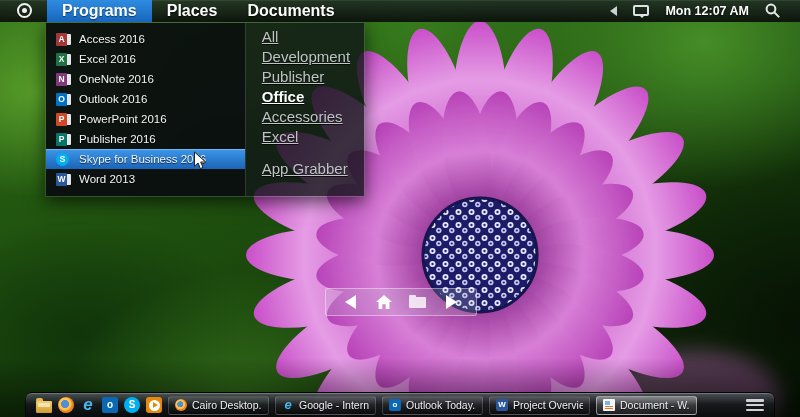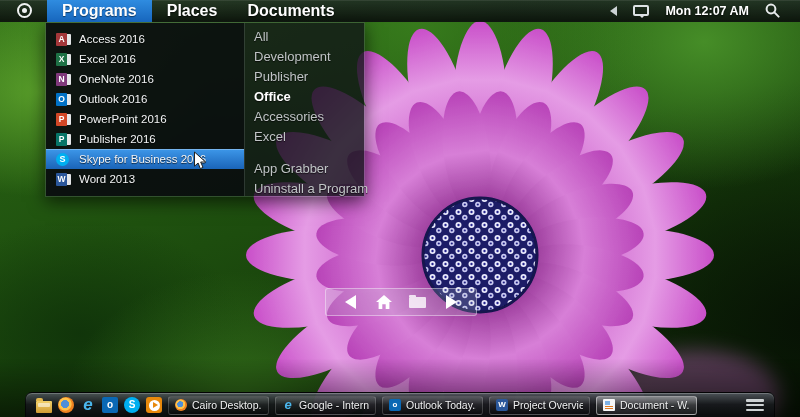--- a/index.html
+++ b/index.html
@@ -55,22 +55,22 @@
   .app-row.selected { background:linear-gradient(180deg,#3d97e9,#1a64b8);
     box-shadow:inset 0 1px 0 rgba(255,255,255,.3); }
   .app-label { color:#f2f3f4; font-size:11.5px; text-shadow:0 1px 1px rgba(0,0,0,.7); white-space:nowrap; }
   .app-ic { position:relative; width:15px; height:13px; flex:none; }
   .app-ic .box { position:absolute; left:0; top:0; width:11px; height:13px; border-radius:1px;
     color:#fff; font-size:8.5px; font-weight:bold; font-style:normal;
     display:flex; align-items:center; justify-content:center; }
   .app-ic .page { position:absolute; right:0; top:1px; width:4px; height:11px;
     background:#e4e6e8; border-radius:0 1px 1px 0; }
   .app-ic.round .box { width:13px; height:13px; border-radius:50%; font-size:9px; }
-  .cat-row { height:20px; line-height:20px; padding-left:9px; color:#c0c4c6; font-size:13px;
-    text-shadow:0 1px 1px rgba(0,0,0,.7); cursor:default; white-space:nowrap; }
+  .cat-row { height:20px; line-height:20px; padding-left:16px; color:#c0c4c6; font-size:15px;
+    text-shadow:0 1px 1px rgba(0,0,0,.7); cursor:default; white-space:nowrap;text-decoration:underline; }
   .cat-row.selected { color:#fff; font-weight:bold; }
   .cat-spacer { height:12px; }
 
   
   .cursor { position:absolute; left:193px; top:151px; z-index:10; pointer-events:none; }
 
   
   .nav-toolbar { position:absolute; left:325px; top:288px; width:152px; height:28px; z-index:2;
     display:flex; align-items:center; justify-content:space-around; padding:0 8px;
     background:rgba(190,195,205,.22); border:1px solid rgba(255,255,255,.4); border-radius:3px; }
@@ -302,21 +302,20 @@
     </div>
     <div class="cats-pane">
       <div class="cat-row">All</div>
       <div class="cat-row">Development</div>
       <div class="cat-row">Publisher</div>
       <div class="cat-row selected">Office</div>
       <div class="cat-row">Accessories</div>
       <div class="cat-row">Excel</div>
       <div class="cat-spacer"></div>
       <div class="cat-row">App Grabber</div>
-      <div class="cat-row">Uninstall a Program</div>
     </div>
   </div>
 
   <svg class="cursor" width="14" height="20" viewBox="0 0 14 20">
     <path d="M1.5 1 L1.5 15.2 L5.1 12 L7.3 17.6 L10 16.4 L7.7 11 L12.6 11 Z" fill="#ffffff" stroke="#222" stroke-width="1"></path>
   </svg>
 
   <div class="nav-toolbar">
     <div class="nav-btn">
         <span class="tb-back"></span>

